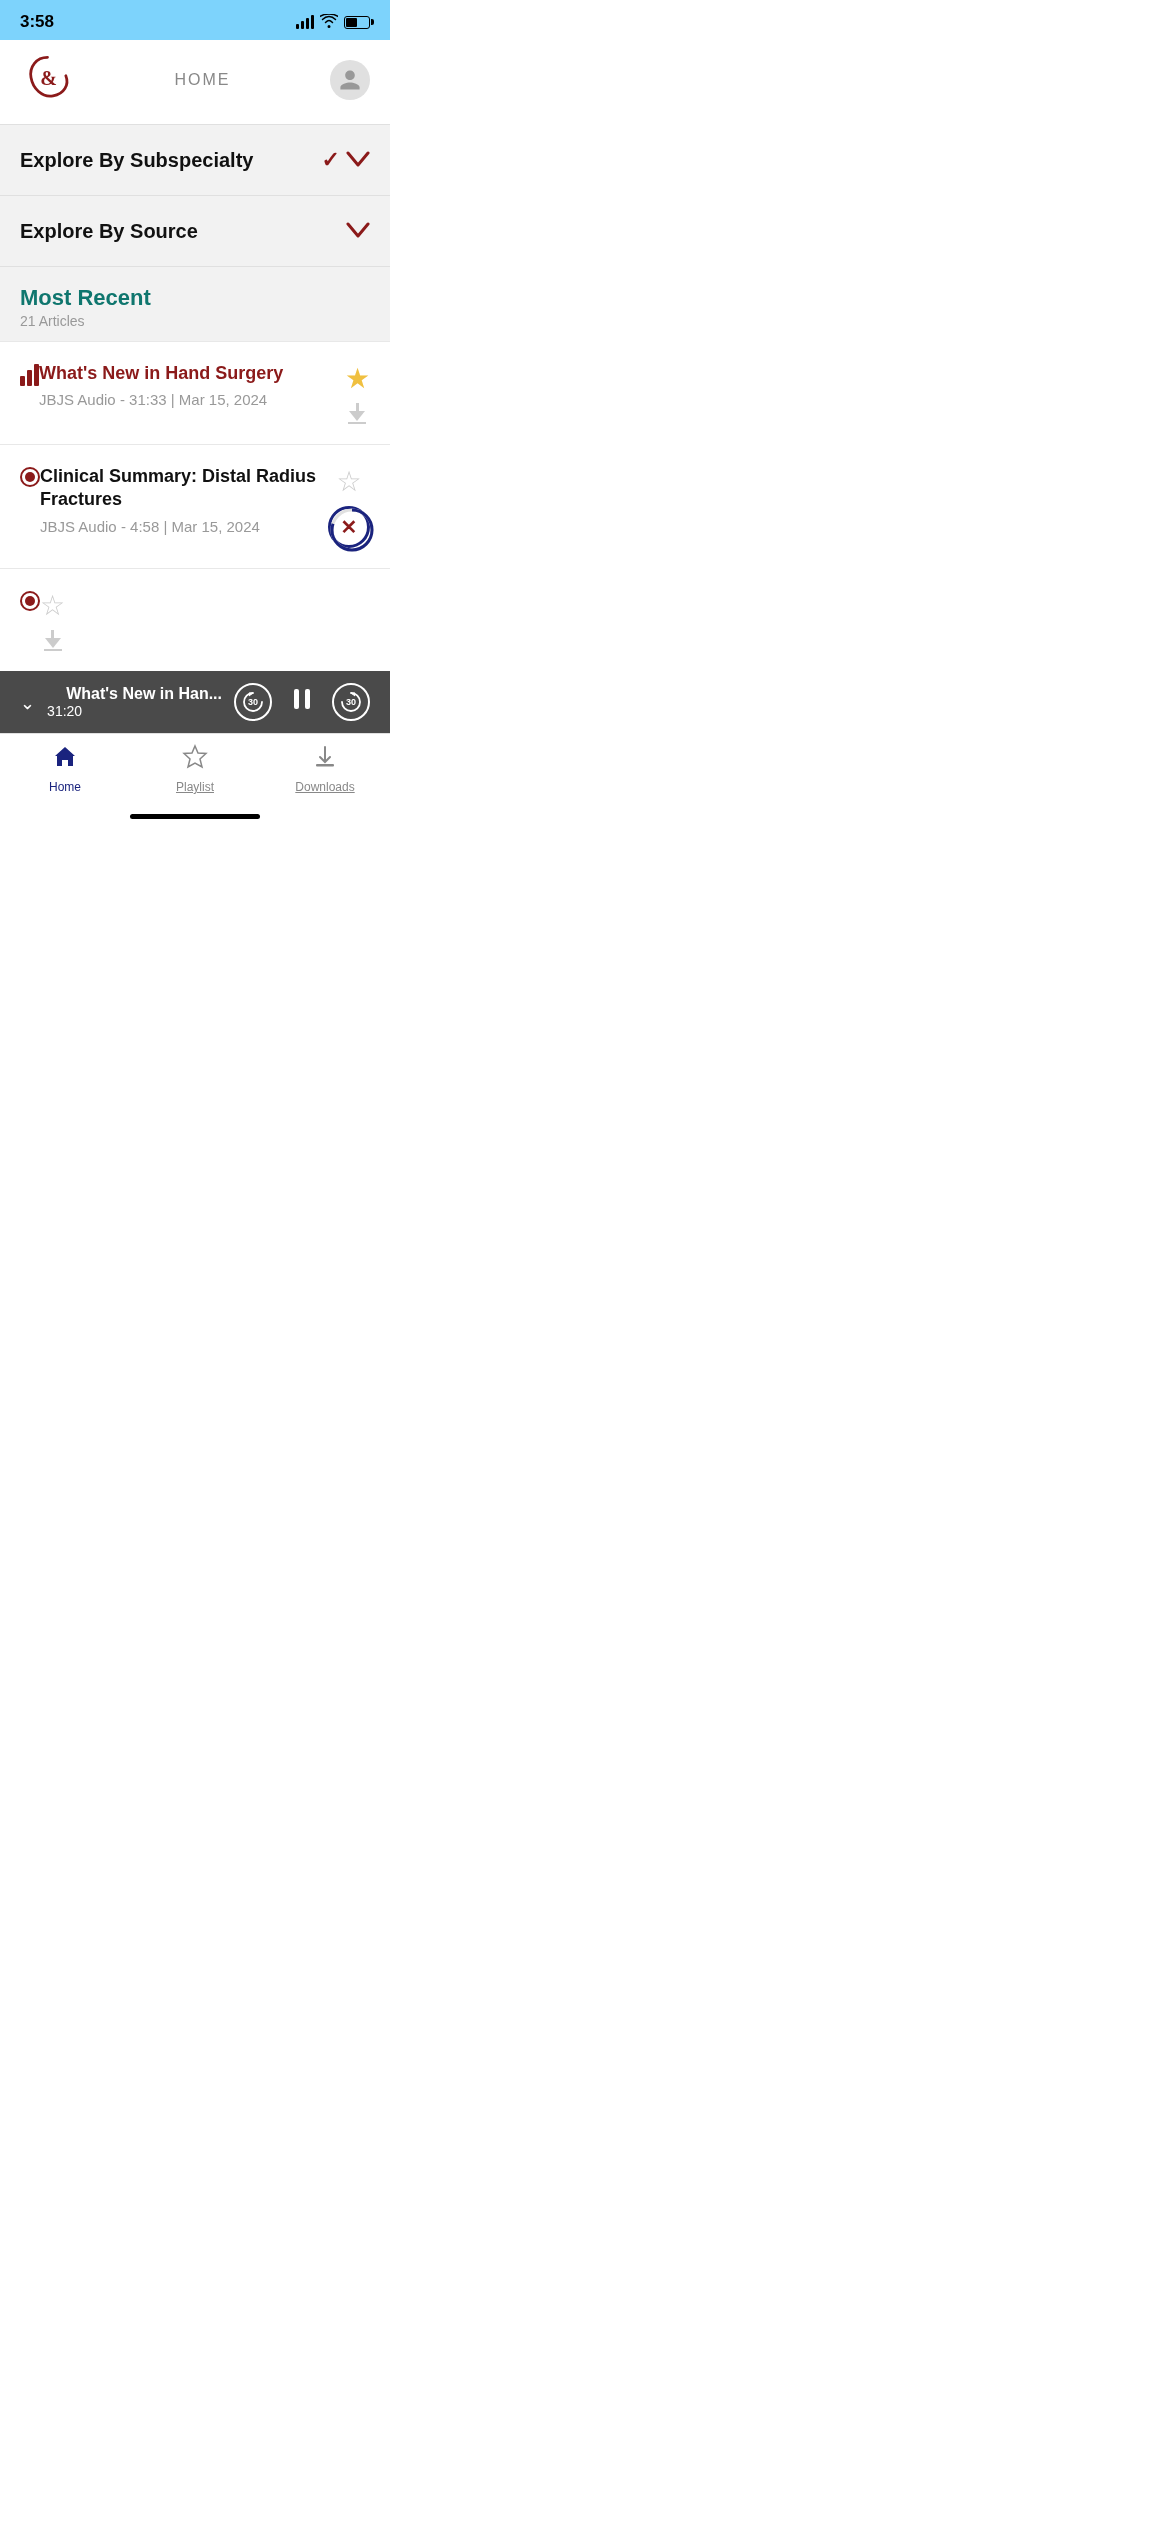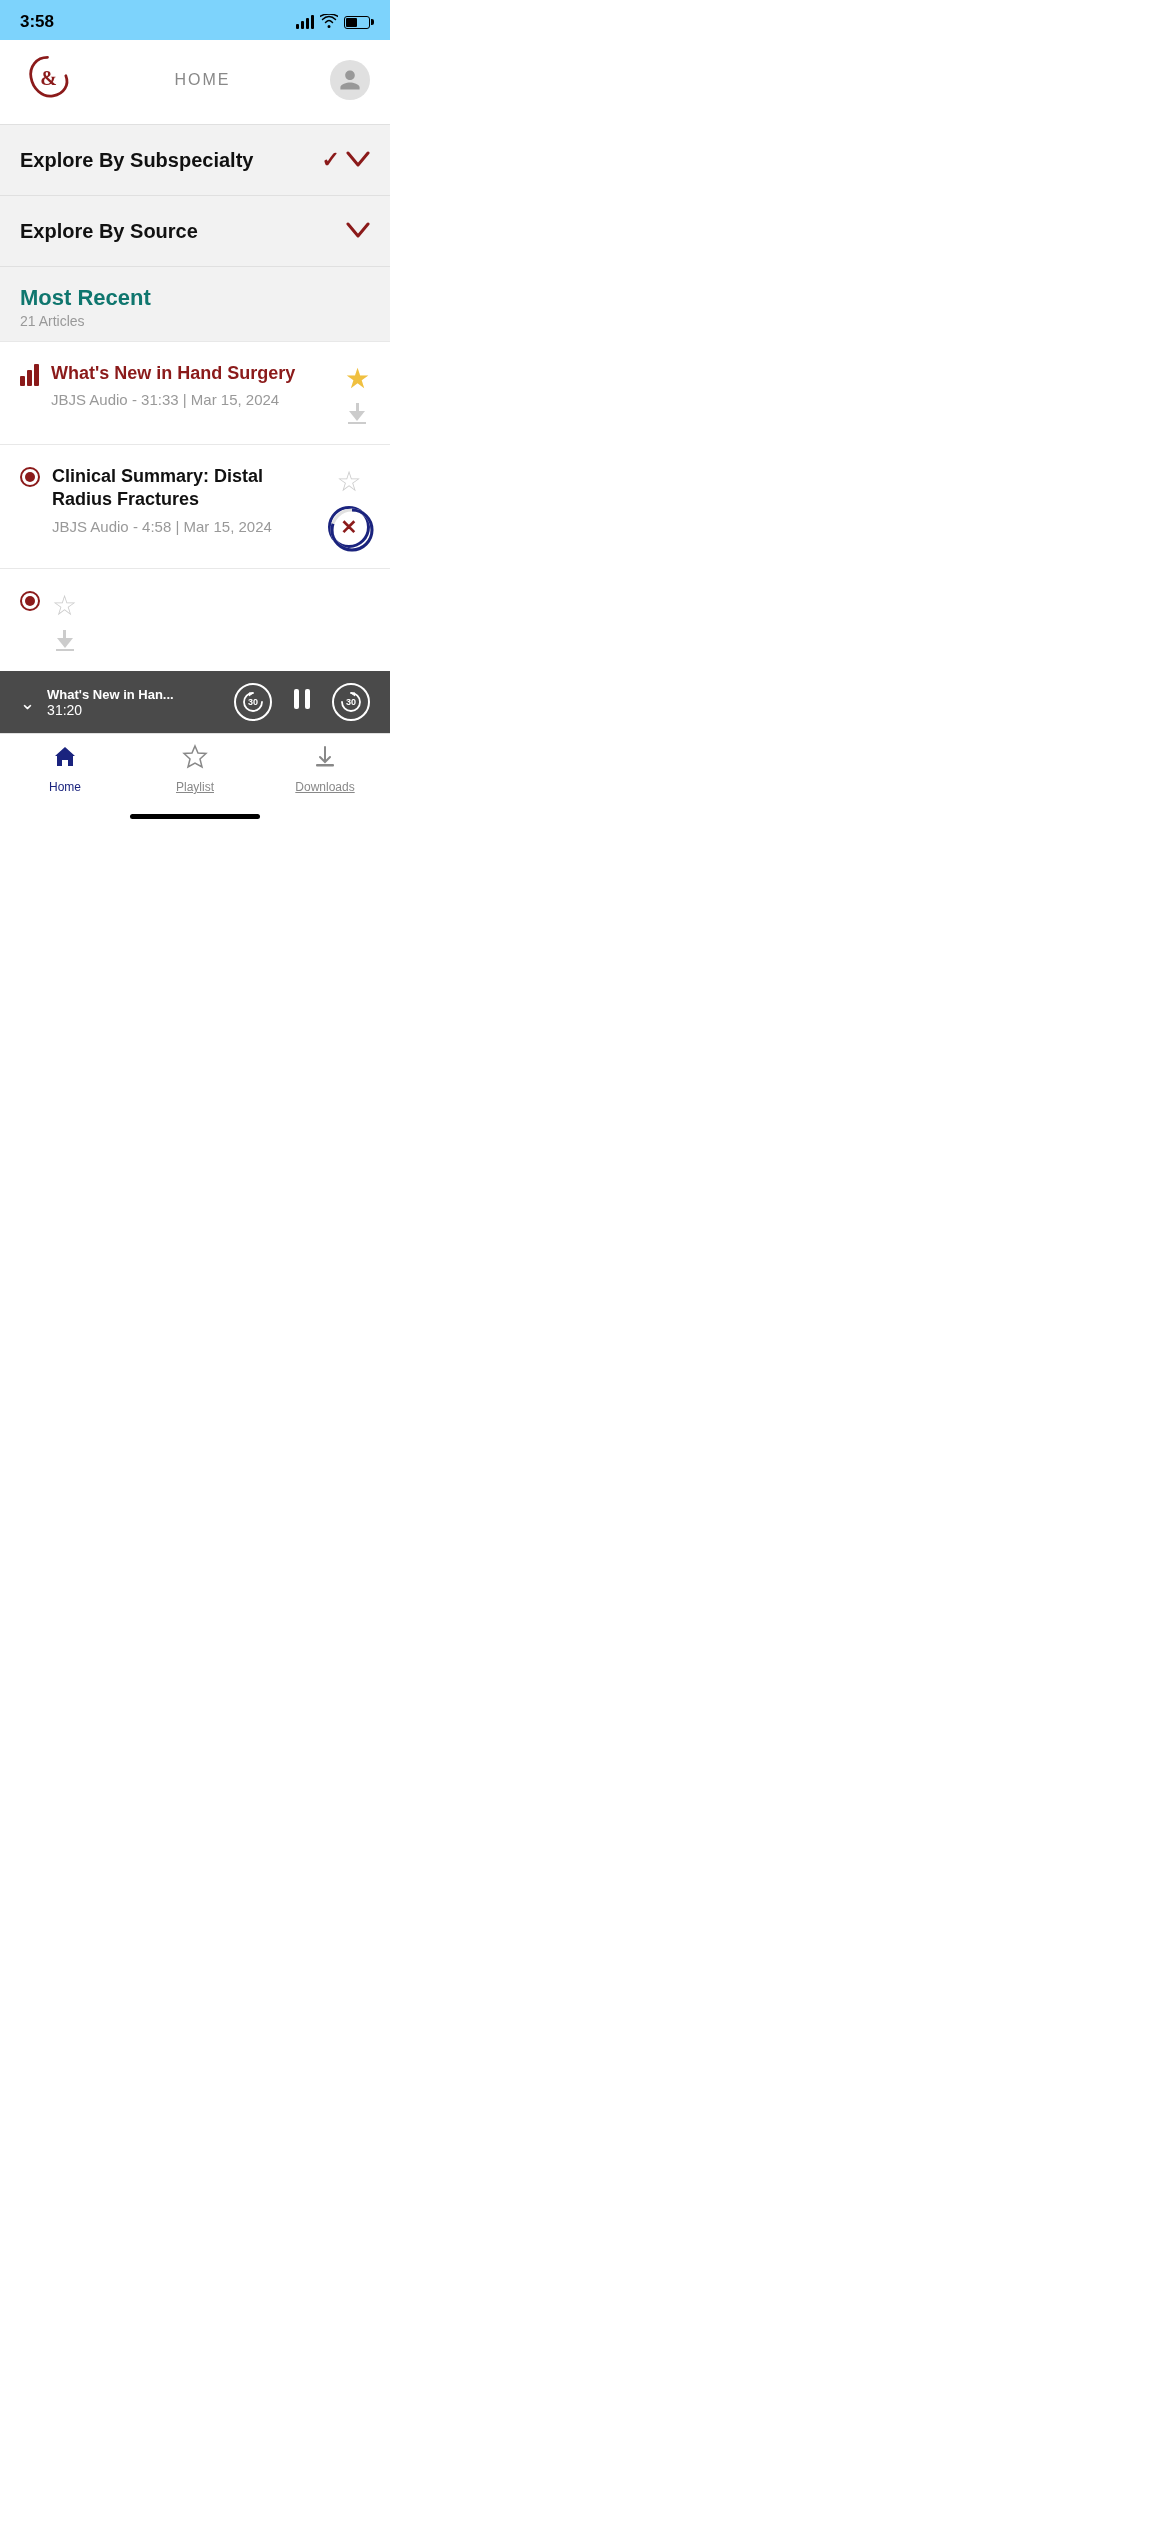--- a/index.html
+++ b/index.html
@@ -141,21 +141,20 @@
       margin-top: 2px;
     }
 
     
     .article-item {
       background: #fff;
       padding: 20px 20px;
       border-top: 1px solid #e8e8e8;
       display: flex;
       align-items: flex-start;
-      gap: 12px;
     }
     .article-icon {
       flex-shrink: 0;
       margin-top: 2px;
     }
     .article-content {
       flex: 1;
     }
     .article-title {
       font-size: 18px;
@@ -282,22 +281,23 @@
       color: #fff;
       font-size: 18px;
       transform: rotate(180deg);
       display: inline-block;
     }
     .mini-player-info {
       flex: 1;
     }
     .mini-player-title {
       color: #fff;
-      font-size: 13px;
+      font-size: 16px;
       font-weight: 600;
+      text-align: right;
     }
     .mini-player-time {
       color: #fff;
       font-size: 14px;
     }
     .mini-player-controls {
       display: flex;
       align-items: center;
       gap: 16px;
     }

